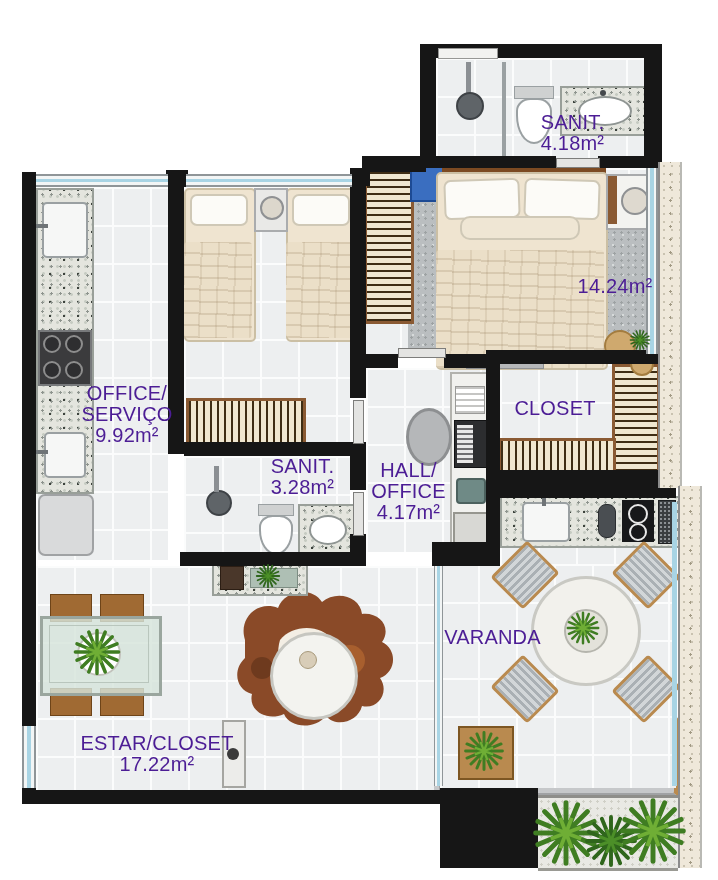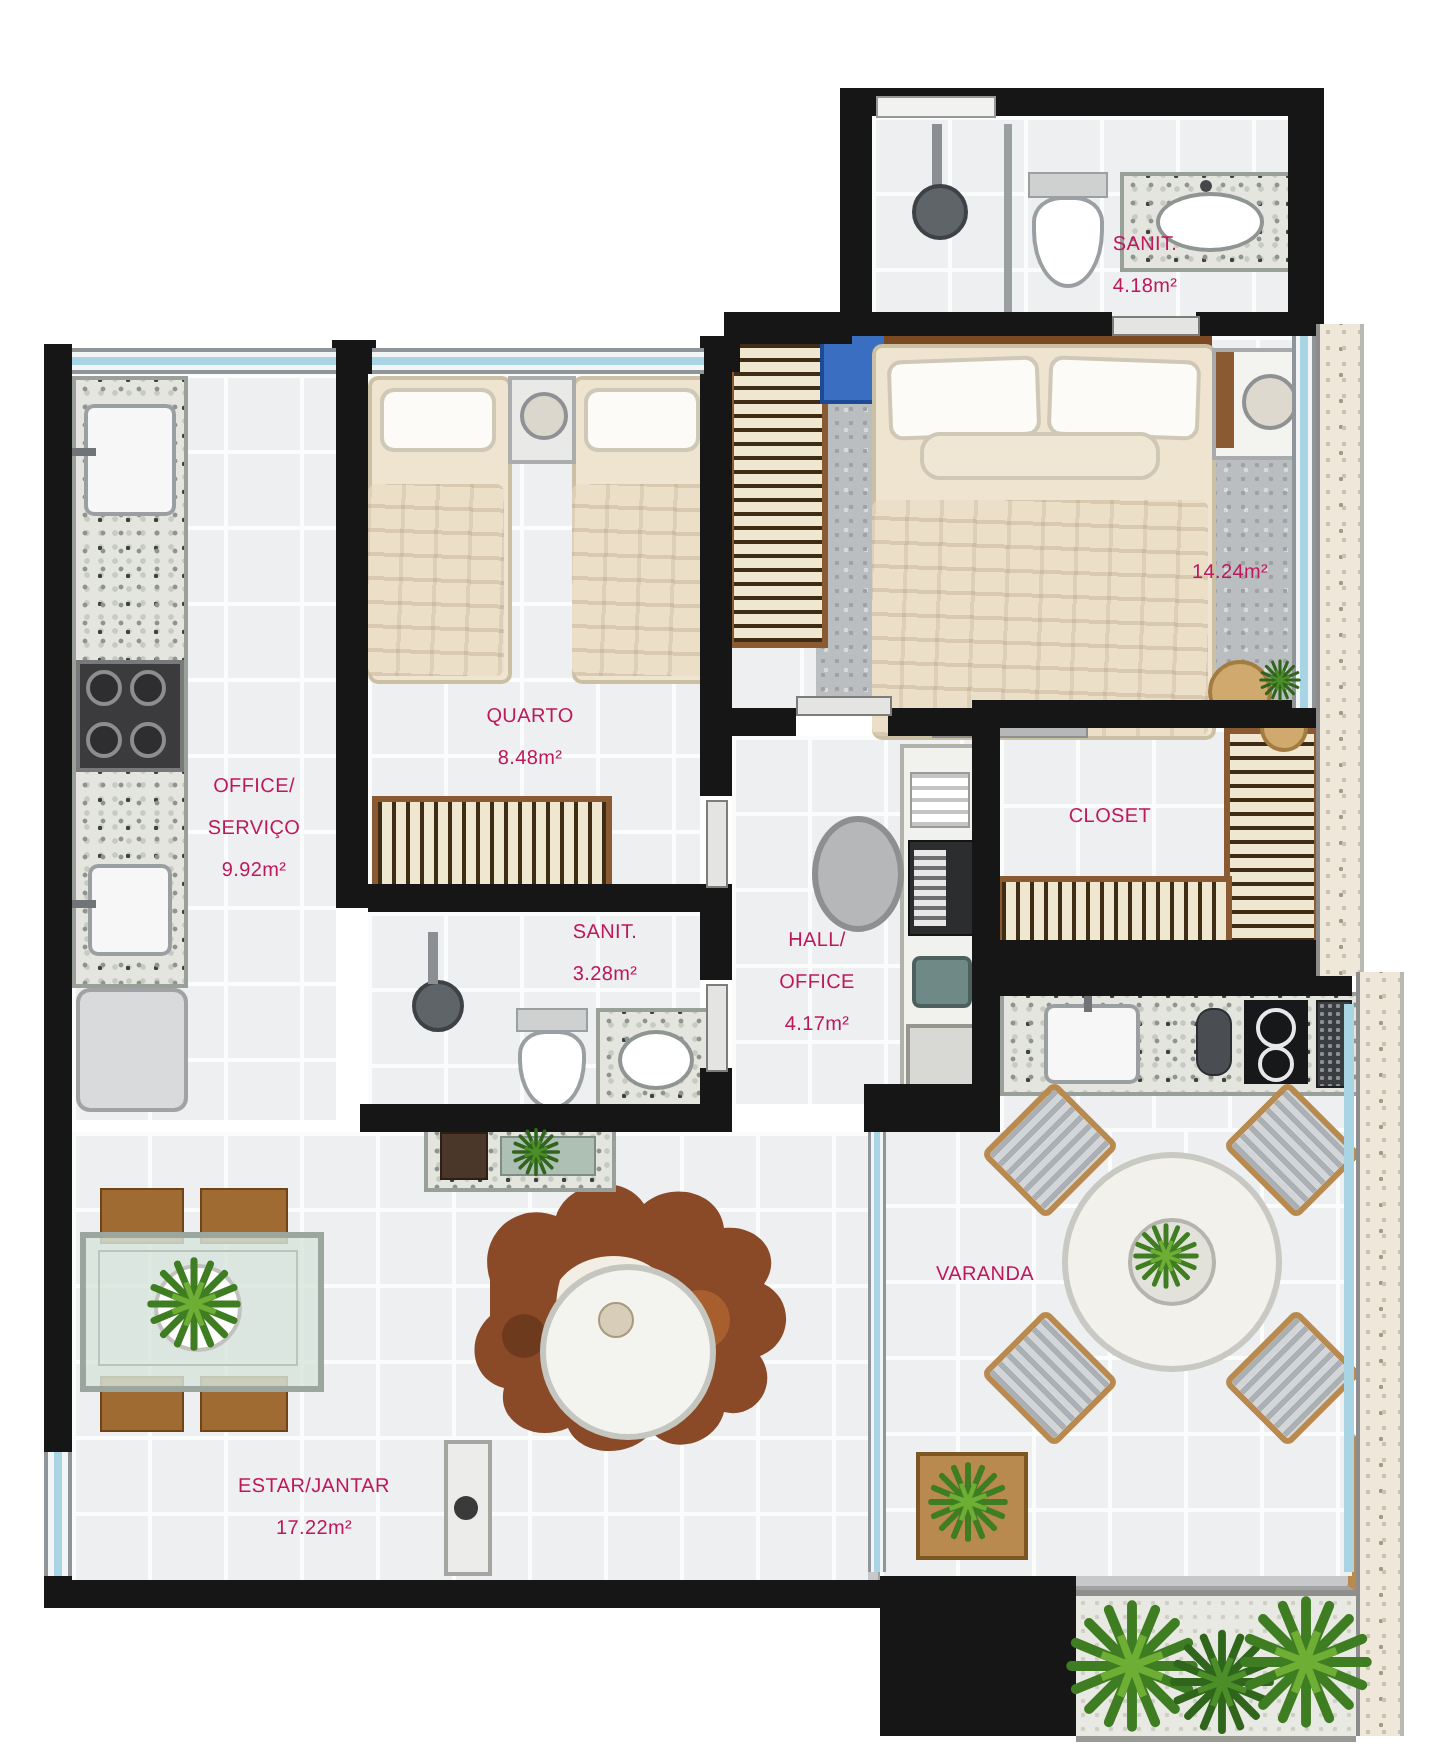--- a/index.html
+++ b/index.html
@@ -46,22 +46,22 @@
   .blanket{position:absolute;background:#ebdfc8;border-radius:4px;
      background-image:repeating-linear-gradient(2deg, rgba(140,115,80,.20) 0 2px, transparent 2px 12px),
                       repeating-linear-gradient(92deg, rgba(140,115,80,.14) 0 2px, transparent 2px 17px);}
   .sofa{position:absolute;background:#c6c8ca;border:5px solid #a0a2a4;border-radius:7px;}
   .seam{position:absolute;background:#9a9c9e;}
   .pil{position:absolute;background:linear-gradient(135deg,#ffffff,#c4c6c8);border:1px solid #96989a;border-radius:3px;}
   .wood{background:#a06a33;border:1px solid #6e4418;}
   .circle{border-radius:50%;}
   .burn{position:absolute;width:14px;height:14px;border:2px solid #8d8d8d;border-radius:50%;background:#2e2e30;}
   
-  .rlabel{position:absolute;z-index:8;text-align:center;color:#be185d;
-          font-size:10px;line-height:21px;letter-spacing:.2px;}
+  .rlabel{position:absolute;z-index:8;text-align:center;color:#4c1d95;
+          font-size:20px;line-height:21px;letter-spacing:.2px;}
   .rlabel span{display:block;}
   svg.layer{position:absolute;left:0;top:0;z-index:7;}
   svg.under{position:absolute;left:0;top:0;z-index:2;}
 </style>
 </head>
 <body>
 
 <div class="plan">
 
   <div class="f" style="left:436px;top:58px;width:208px;height:100px;"></div>
@@ -275,24 +275,20 @@
     <use href="#pf" transform="translate(653,831) scale(1.9)"></use>
   </svg>
 
   <div class="rlabel" style="left:500px;top:112px;width:145px;">
     <span>SANIT.</span>
     <span>4.18m²</span>
   </div>
   <div class="rlabel" style="left:540px;top:276px;width:150px;">
     <span>14.24m²</span>
   </div>
-  <div class="rlabel" style="left:190px;top:348px;width:150px;">
-    <span>QUARTO</span>
-    <span>8.48m²</span>
-  </div>
   <div class="rlabel" style="left:52px;top:383px;width:150px;">
     <span>OFFICE/</span>
     <span>SERVIÇO</span>
     <span>9.92m²</span>
   </div>
   <div class="rlabel" style="left:480px;top:398px;width:150px;">
     <span>CLOSET</span>
   </div>
   <div class="rlabel" style="left:235px;top:456px;width:135px;">
     <span>SANIT.</span>
@@ -300,19 +296,19 @@
   </div>
   <div class="rlabel" style="left:366px;top:460px;width:85px;">
     <span>HALL/</span>
     <span>OFFICE</span>
     <span>4.17m²</span>
   </div>
   <div class="rlabel" style="left:420px;top:627px;width:145px;">
     <span>VARANDA</span>
   </div>
   <div class="rlabel" style="left:72px;top:733px;width:170px;">
-    <span>ESTAR/JANTAR</span>
+    <span>ESTAR/CLOSET</span>
     <span>17.22m²</span>
   </div>
   <div class="rlabel" style="left:537px;top:800px;width:150px;">
   </div>
 
 </div>
 
 </body></html>

